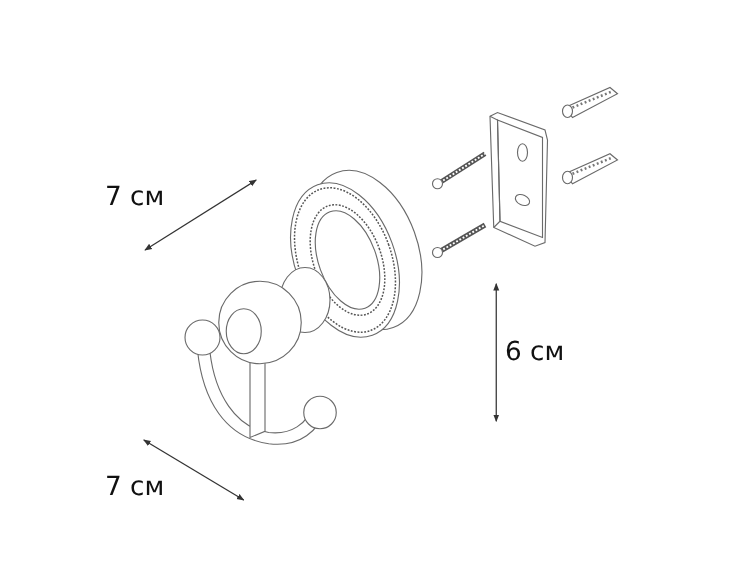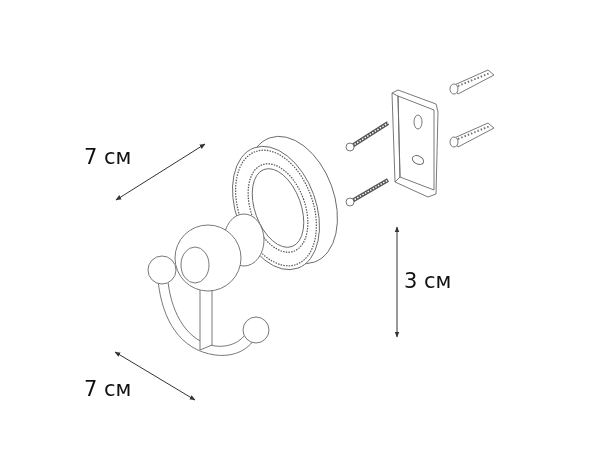--- a/index.html
+++ b/index.html
@@ -98,14 +98,14 @@
     </g>
     <g>
       <path d="M452,139 L488,123 L494,128 L458,147 Z" class="ln fill-w"></path>
       <line x1="458" y1="139" x2="490" y2="126" stroke="#777" stroke-width="2" stroke-dasharray="1.5 2"></line>
       <ellipse cx="454" cy="142" rx="4" ry="5" class="ln fill-w"></ellipse>
     </g>
   </svg>
 
   <div class="dim-label" id="label-width-top">7 см</div>
   <div class="dim-label" id="label-depth">7 см</div>
-  <div class="dim-label" id="label-height">3 см</div>
+  <div class="dim-label" id="label-height">6 см</div>
 </div>
 
 </body></html>

